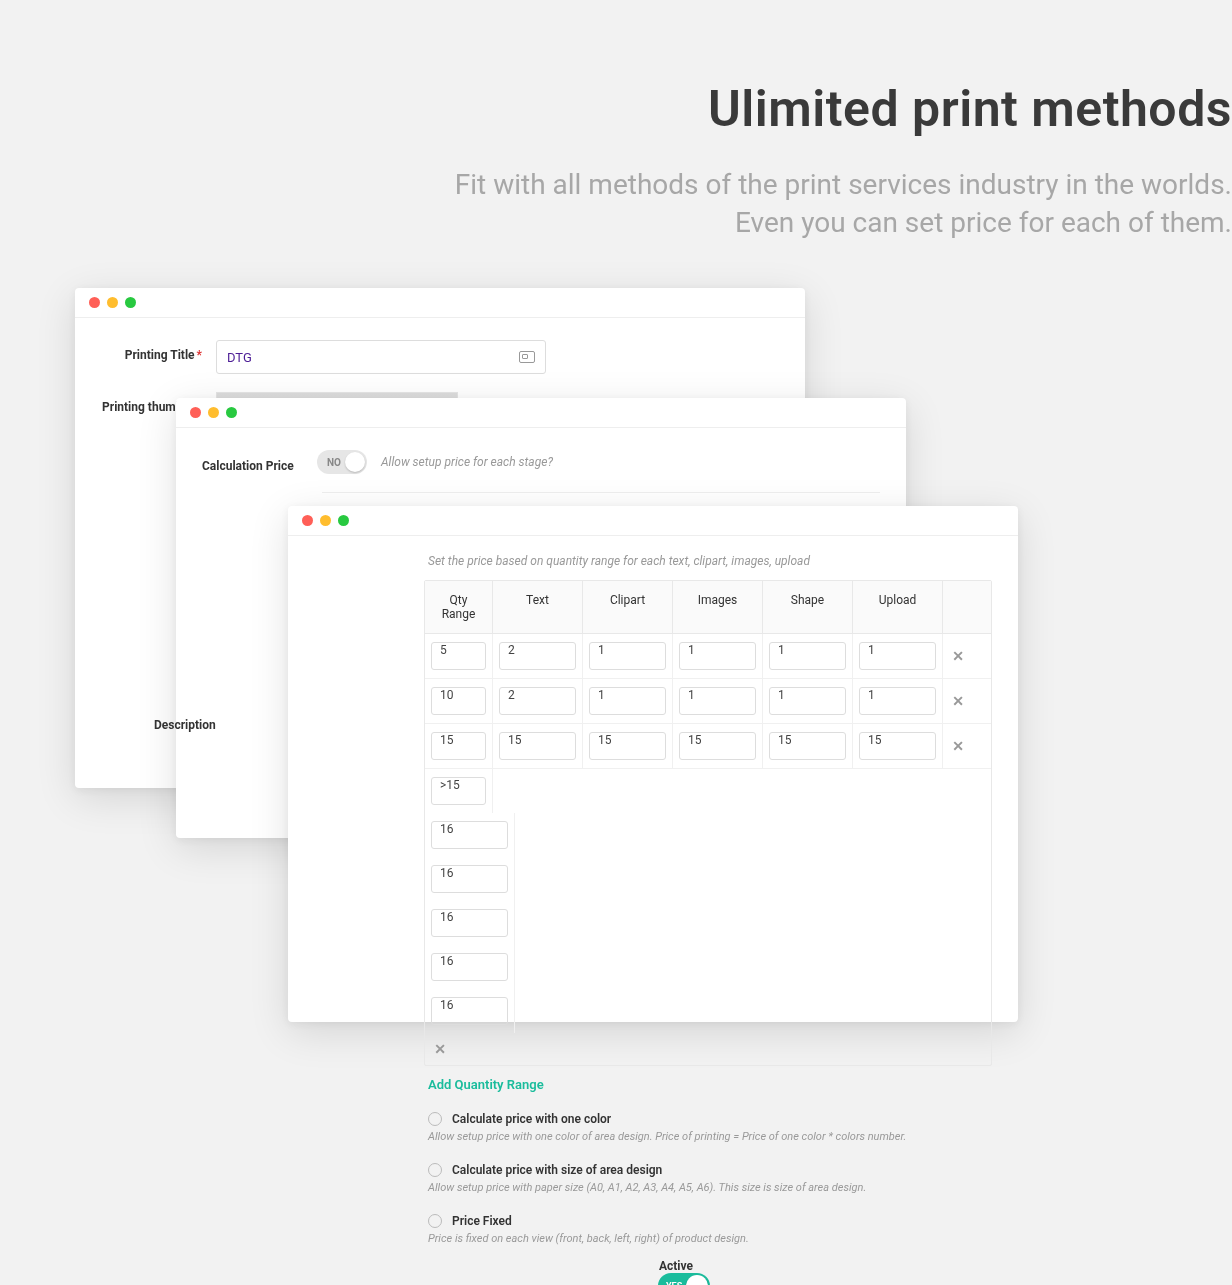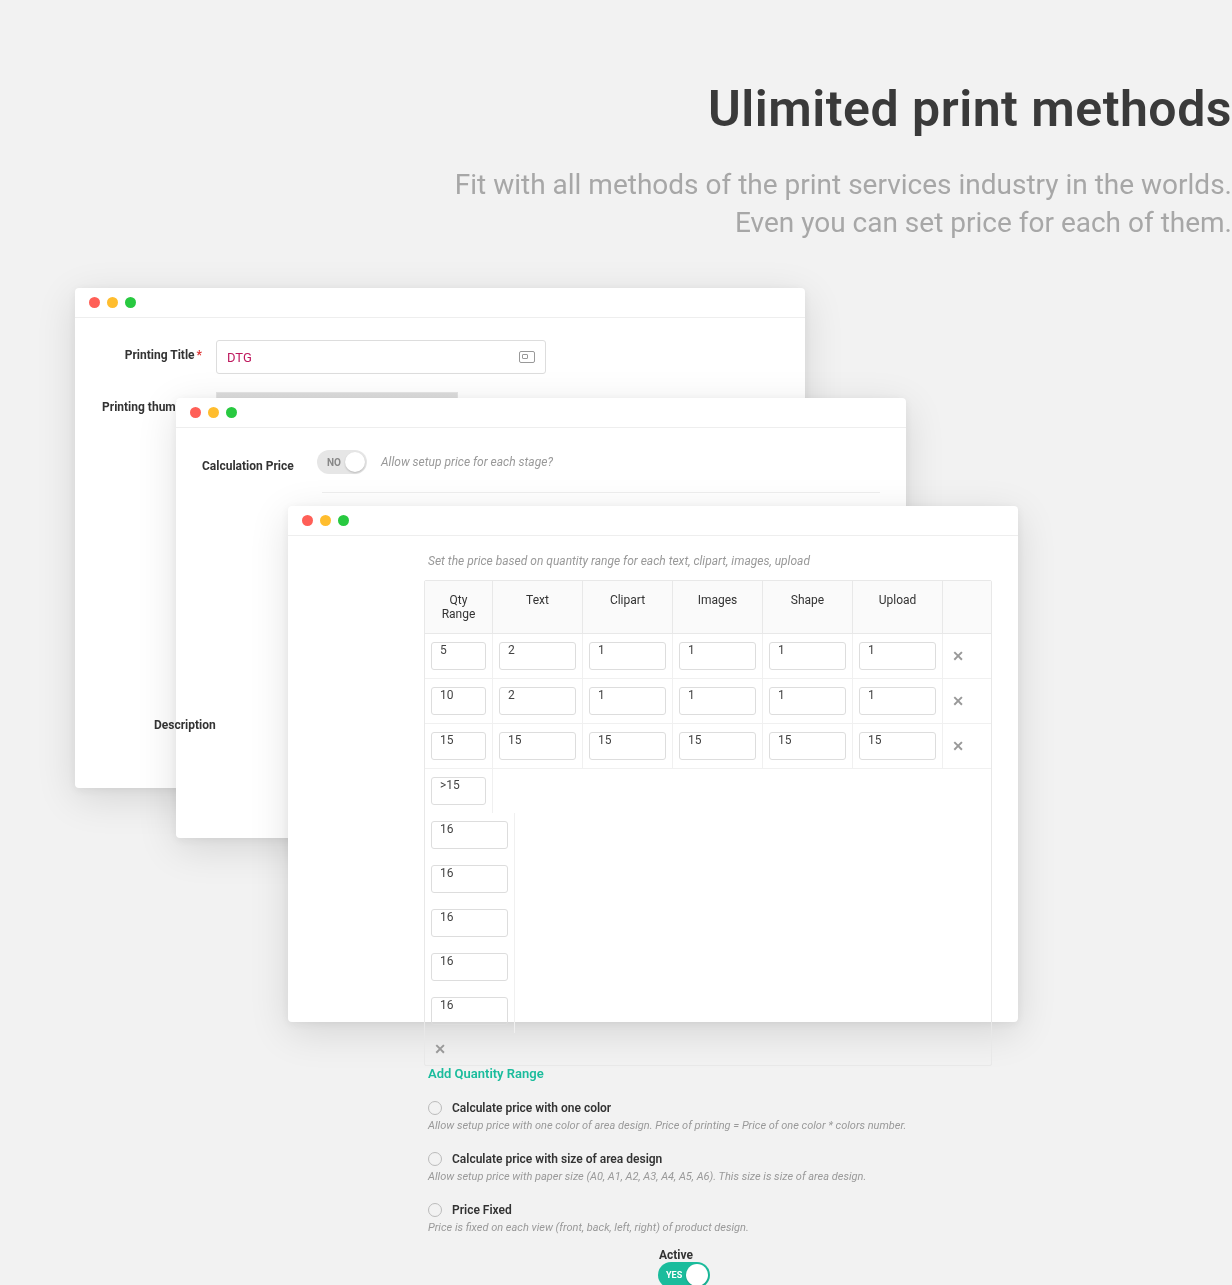--- a/index.html
+++ b/index.html
@@ -39,21 +39,21 @@
 .win1 .body { padding: 22px 26px; }
 .form-row { display: flex; align-items: flex-start; margin-bottom: 18px; }
 .form-label {
   width: 115px; text-align: right; font-size: 12px; font-weight: 700; color: #333;
   padding-top: 8px; padding-right: 14px;
 }
 .form-label .req { color: #d33; margin-left: 2px; }
 .text-input {
   flex: 0 0 330px; height: 34px; border: 1px solid #ddd; border-radius: 3px;
   display: flex; align-items: center; justify-content: space-between; padding: 0 10px;
-  font-size: 13px; color: #be185d;
+  font-size: 13px; color: #4c1d95;
 }
 .input-icon { width: 16px; height: 12px; border: 1px solid #999; border-radius: 2px; position: relative; }
 .input-icon::before { content:''; position:absolute; left:2px; top:2px; width:4px; height:3px; border:1px solid #999; border-radius:1px; }
 .thumb {
   width: 242px; height: 100px; background: linear-gradient(180deg,#ddd 0%,#e8e8e8 40%,#f5f5f5 100%);
   border: 1px solid #e5e5e5;
 }
 
 
 .win2 { left: 176px; top: 398px; width: 730px; height: 440px; }
@@ -96,21 +96,21 @@
 .pt-cell input, .cell-inp {
   width: 100%; height:28px; border:1px solid #ddd; border-radius:3px;
   padding: 0 8px; font-size:12px; color:#444;
 }
 .col-qty { width: 68px; }
 .col-val { width: 90px; }
 .col-del { width: 30px; border-right:none; }
 .del-x { color:#999; font-size:14px; font-weight:700; cursor:pointer; }
 
 .add-link {
-  margin-left:114px; margin-top:0; font-size:13px; font-weight:600; color:#1abc9c;
+  margin-left:114px; margin-top:11px; font-size:13px; font-weight:600; color:#1abc9c;
 }
 
 .opt-block { margin-left:114px; margin-top:20px; }
 .opt-row { display:flex; align-items:center; margin-bottom:4px; }
 .radio-empty {
   width:14px; height:14px; border:1.5px solid #bbb; border-radius:50%; margin-right:10px;
 }
 .opt-label { font-size:12px; font-weight:600; color:#333; }
 .opt-hint { font-size:11px; font-style:italic; color:#999; margin-top:2px; margin-bottom:14px; }
 

